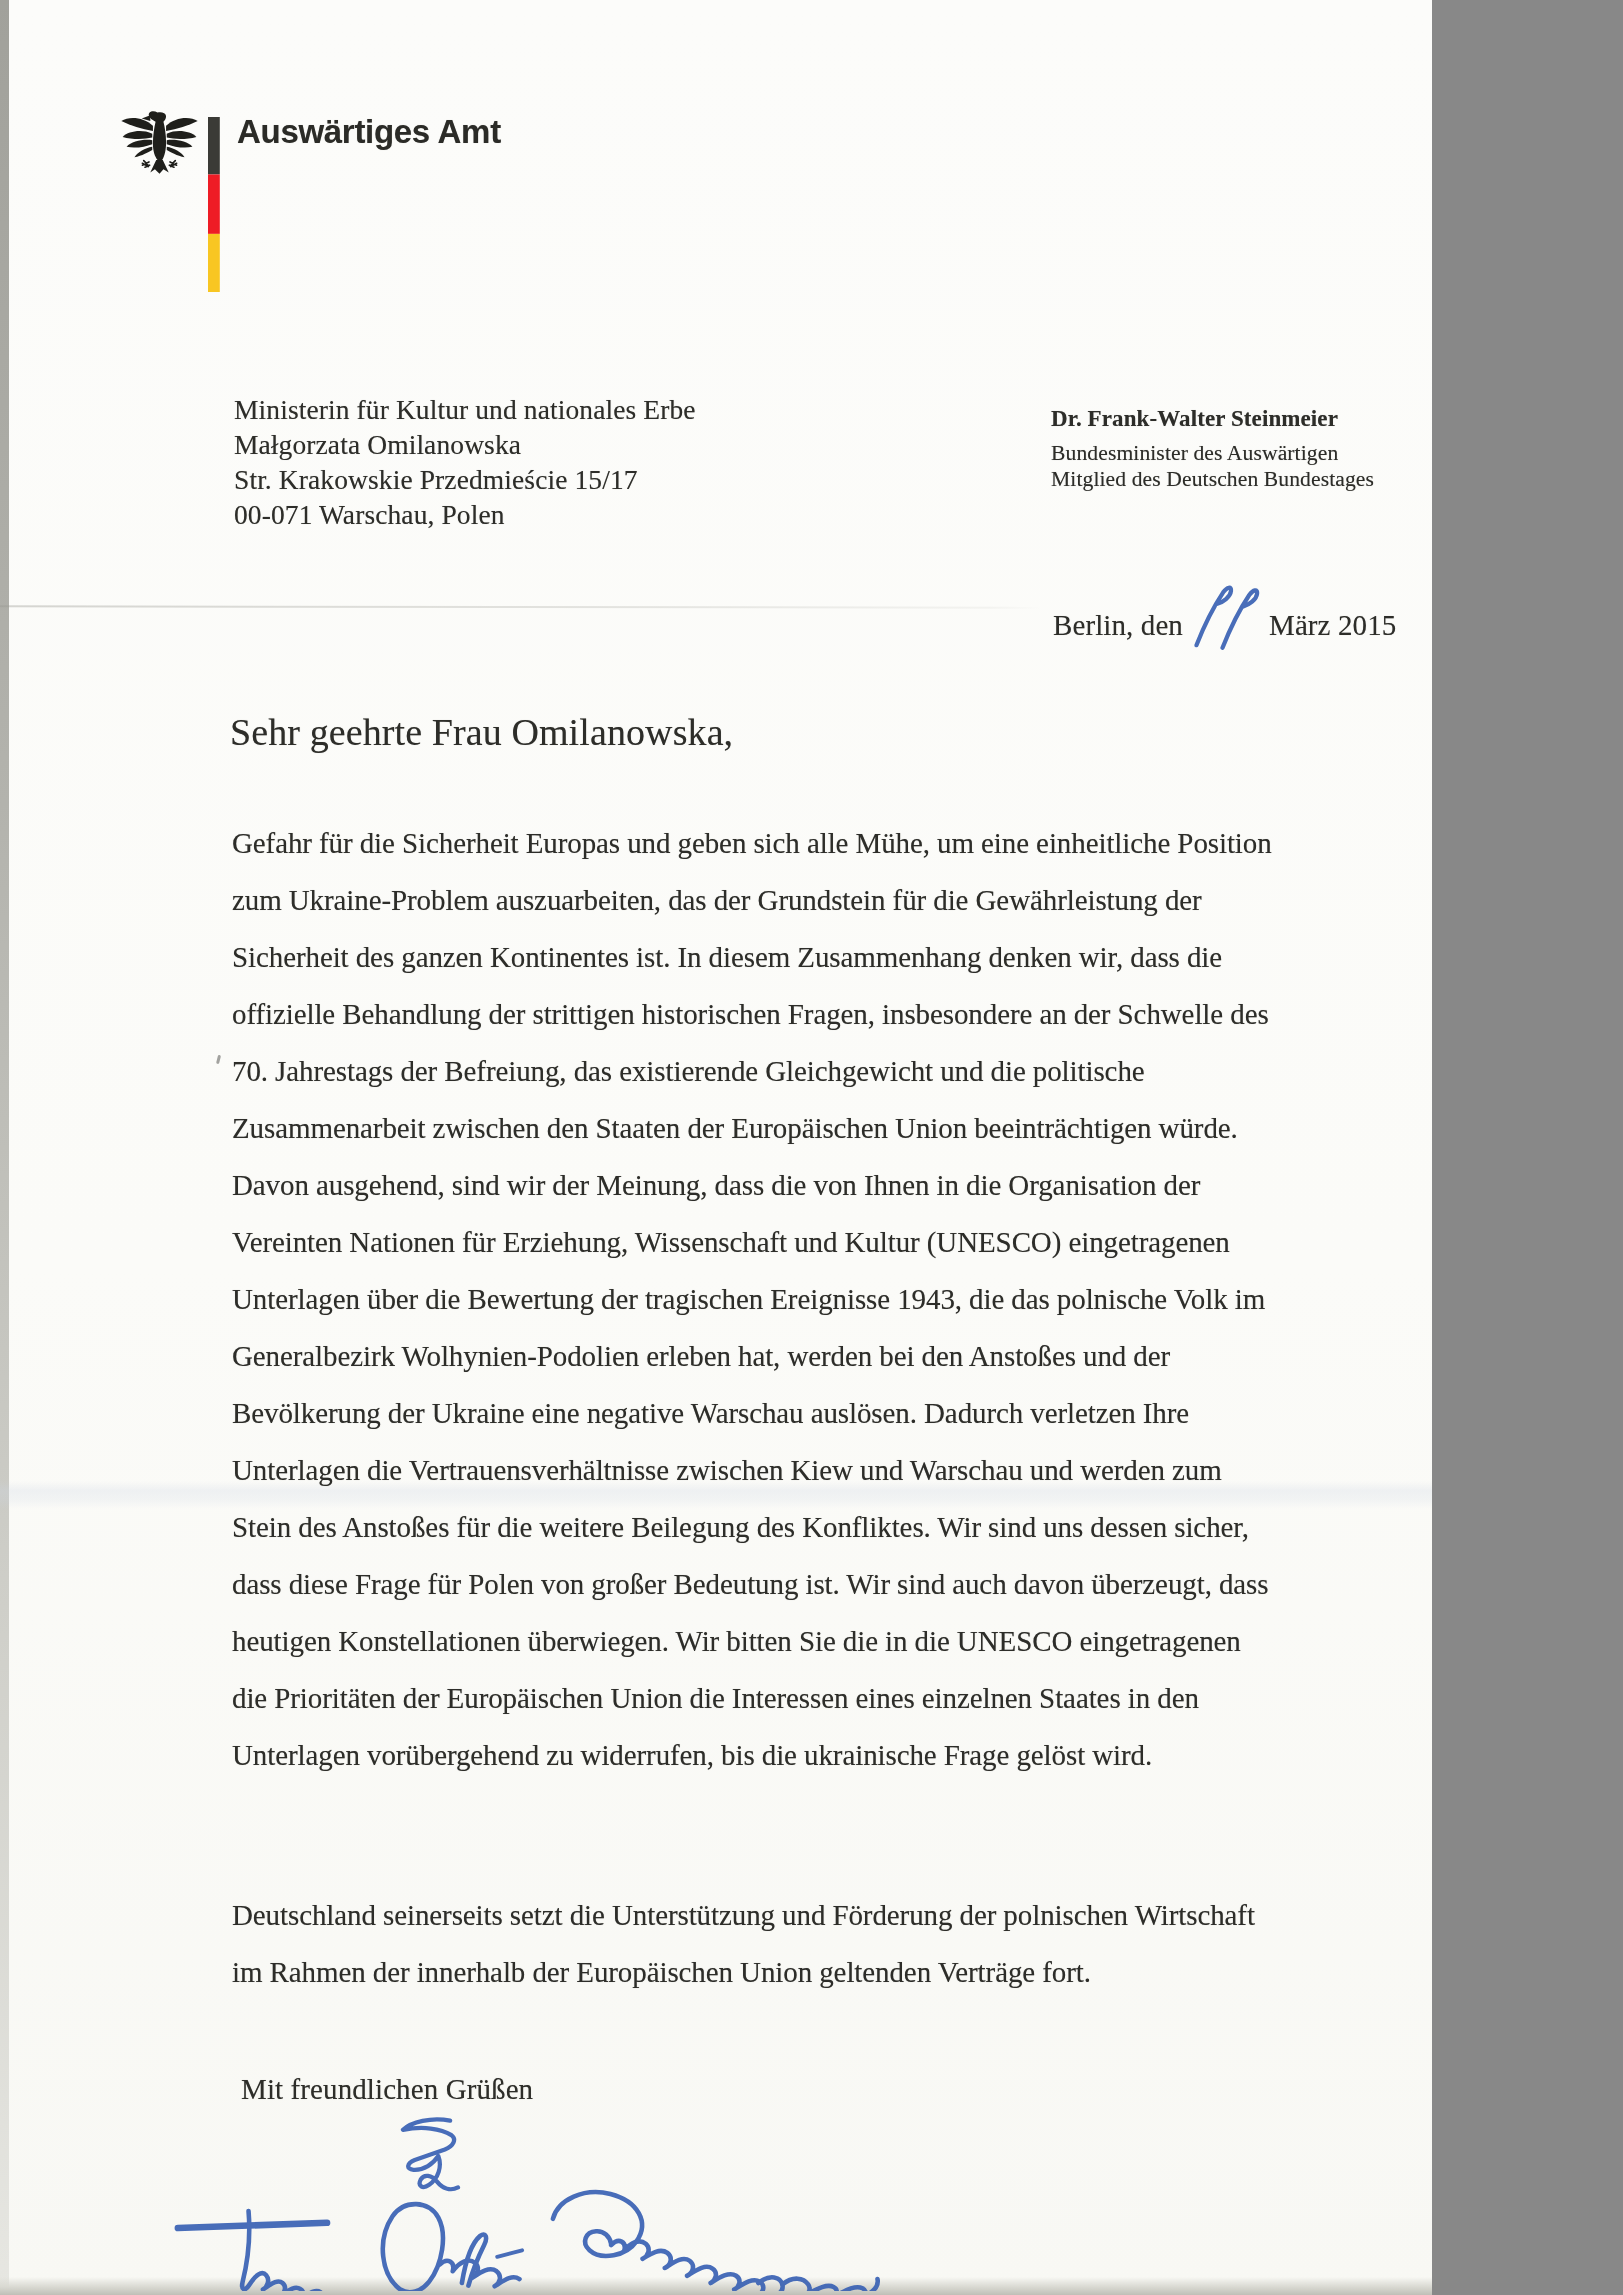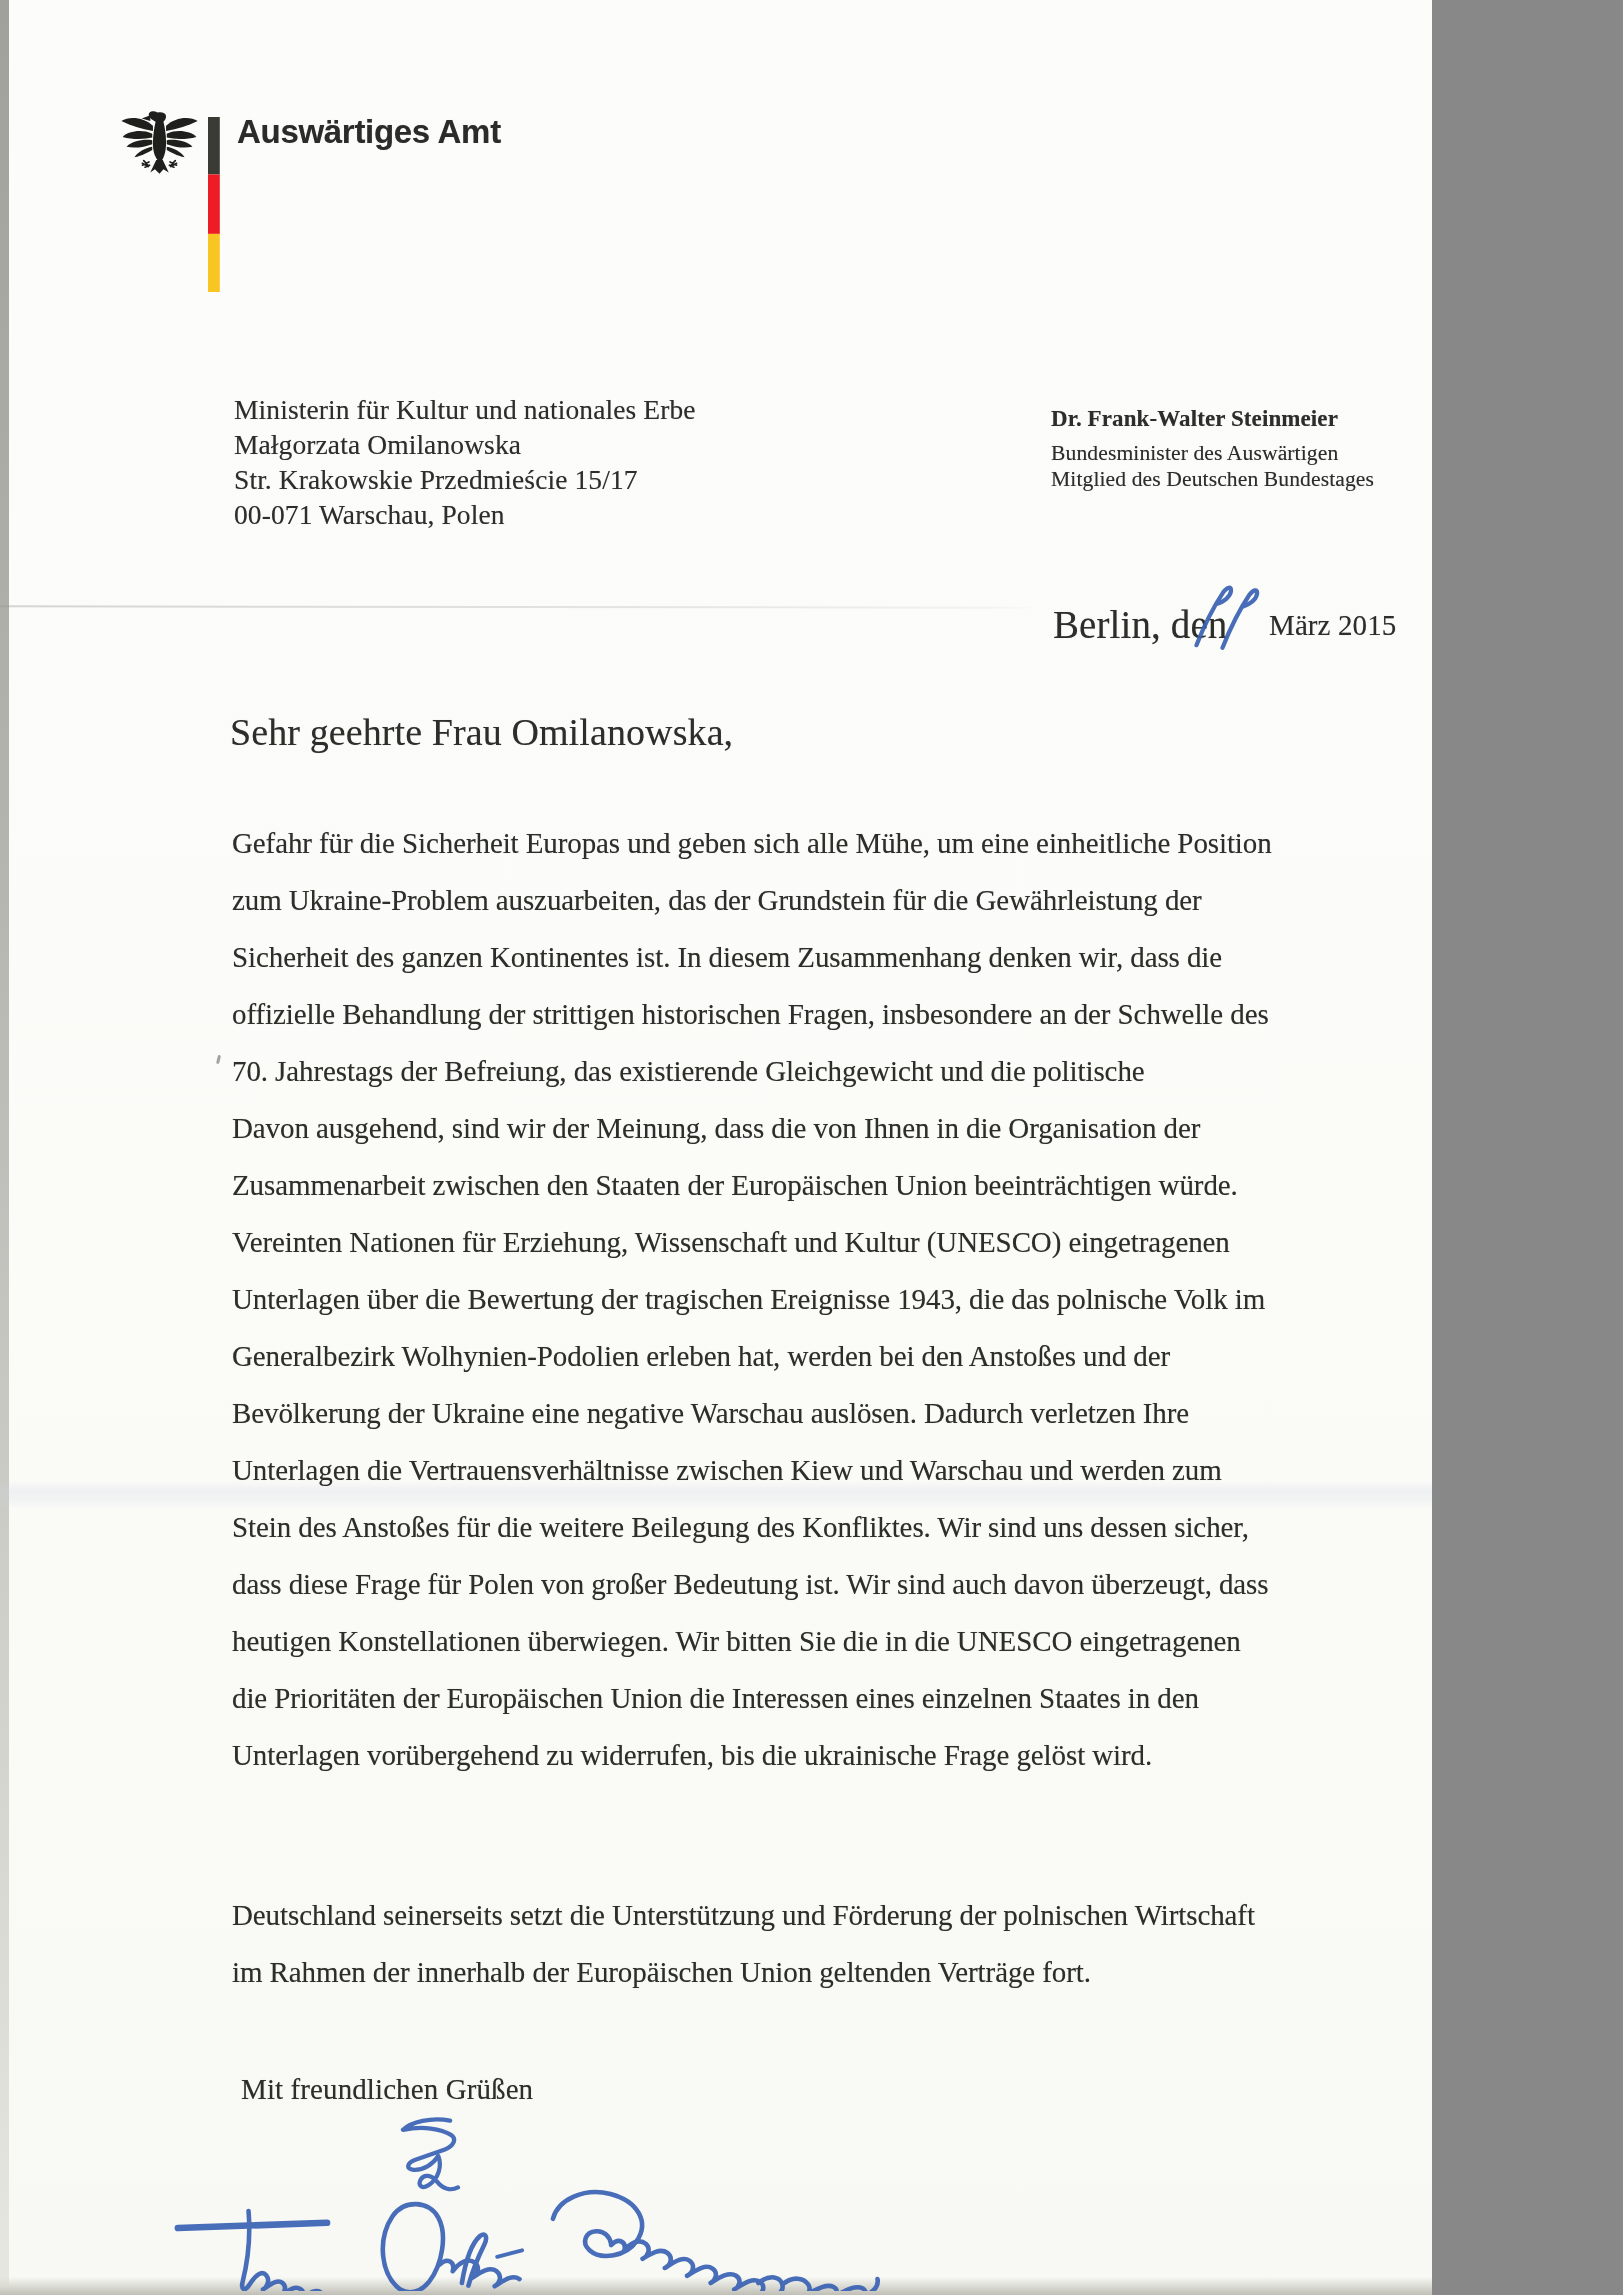--- a/index.html
+++ b/index.html
@@ -50,21 +50,21 @@
     text-shadow:0 0 0.7px rgba(50,50,45,.4);
   }
   
   .recipient{position:absolute;left:234px;top:392px;}
   .addr-line{font-size:27.5px;line-height:35px;white-space:nowrap;}
   .sender{position:absolute;left:1051px;top:401px;}
   .sender-name{font-size:23px;font-weight:bold;line-height:35px;white-space:nowrap;}
   .sender-titles{margin-top:3.9px;}
   .sender-title{font-size:21.6px;line-height:26px;white-space:nowrap;}
   
-  .date-prefix{position:absolute;left:1053px;top:606px;font-size:39px;line-height:38px;white-space:nowrap;}
+  .date-prefix{position:absolute;left:1053px;top:606px;font-size:29px;line-height:38px;white-space:nowrap;}
   .day11{position:absolute;left:1186px;top:581px;width:75px;height:69px;}
   .date-suffix{position:absolute;left:1269px;top:606px;font-size:29px;line-height:38px;white-space:nowrap;}
   
   .salutation{position:absolute;left:230px;top:713px;font-size:38px;line-height:38px;white-space:nowrap;}
   .body-p1{position:absolute;left:232px;top:815px;}
   .body-p2{position:absolute;left:232px;top:1887px;}
   .body-line{font-size:29px;line-height:57px;white-space:nowrap;letter-spacing:-0.1px;}
   .closing{position:absolute;left:241px;top:2070px;font-size:29px;line-height:38px;white-space:nowrap;}
   
   .signature{position:absolute;left:170px;top:2114px;width:733px;height:177px;}
@@ -137,22 +137,22 @@
   <span class="date-suffix scan-text">März 2015</span>
 
   <div class="salutation scan-text">Sehr geehrte Frau Omilanowska,</div>
 
   <div class="body-p1 scan-text">
       <div class="body-line">Gefahr für die Sicherheit Europas und geben sich alle Mühe, um eine einheitliche Position</div>
       <div class="body-line">zum Ukraine-Problem auszuarbeiten, das der Grundstein für die Gewährleistung der</div>
       <div class="body-line">Sicherheit des ganzen Kontinentes ist. In diesem Zusammenhang denken wir, dass die</div>
       <div class="body-line">offizielle Behandlung der strittigen historischen Fragen, insbesondere an der Schwelle des</div>
       <div class="body-line">70. Jahrestags der Befreiung, das existierende Gleichgewicht und die politische</div>
+      <div class="body-line">Zusammenarbeit zwischen den Staaten der Europäischen Union beeinträchtigen würde.</div>
       <div class="body-line">Davon ausgehend, sind wir der Meinung, dass die von Ihnen in die Organisation der</div>
-      <div class="body-line">Zusammenarbeit zwischen den Staaten der Europäischen Union beeinträchtigen würde.</div>
       <div class="body-line">Vereinten Nationen für Erziehung, Wissenschaft und Kultur (UNESCO) eingetragenen</div>
       <div class="body-line">Unterlagen über die Bewertung der tragischen Ereignisse 1943, die das polnische Volk im</div>
       <div class="body-line">Generalbezirk Wolhynien-Podolien erleben hat, werden bei den Anstoßes und der</div>
       <div class="body-line">Bevölkerung der Ukraine eine negative Warschau auslösen. Dadurch verletzen Ihre</div>
       <div class="body-line">Unterlagen die Vertrauensverhältnisse zwischen Kiew und Warschau und werden zum</div>
       <div class="body-line">Stein des Anstoßes für die weitere Beilegung des Konfliktes. Wir sind uns dessen sicher,</div>
       <div class="body-line">dass diese Frage für Polen von großer Bedeutung ist. Wir sind auch davon überzeugt, dass</div>
       <div class="body-line">heutigen Konstellationen überwiegen. Wir bitten Sie die in die UNESCO eingetragenen</div>
       <div class="body-line">die Prioritäten der Europäischen Union die Interessen eines einzelnen Staates in den</div>
       <div class="body-line">Unterlagen vorübergehend zu widerrufen, bis die ukrainische Frage gelöst wird.</div>

